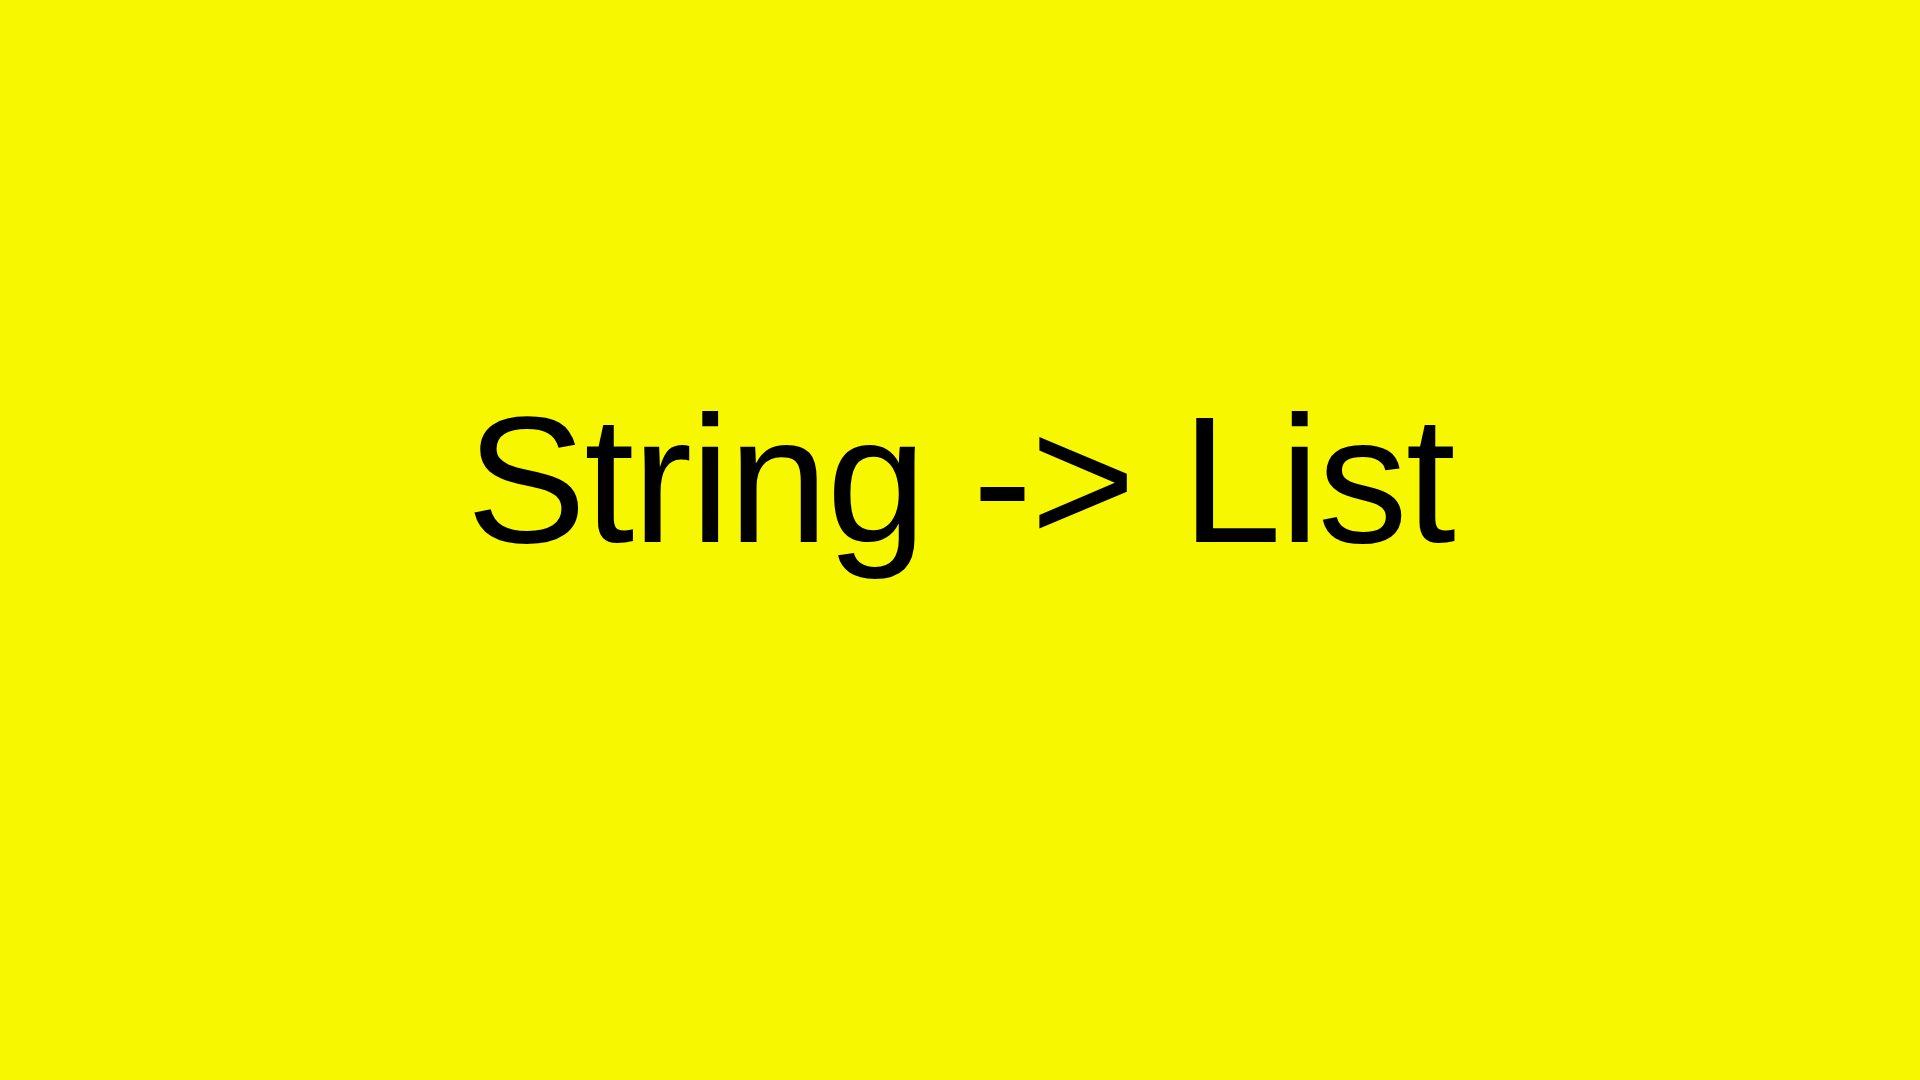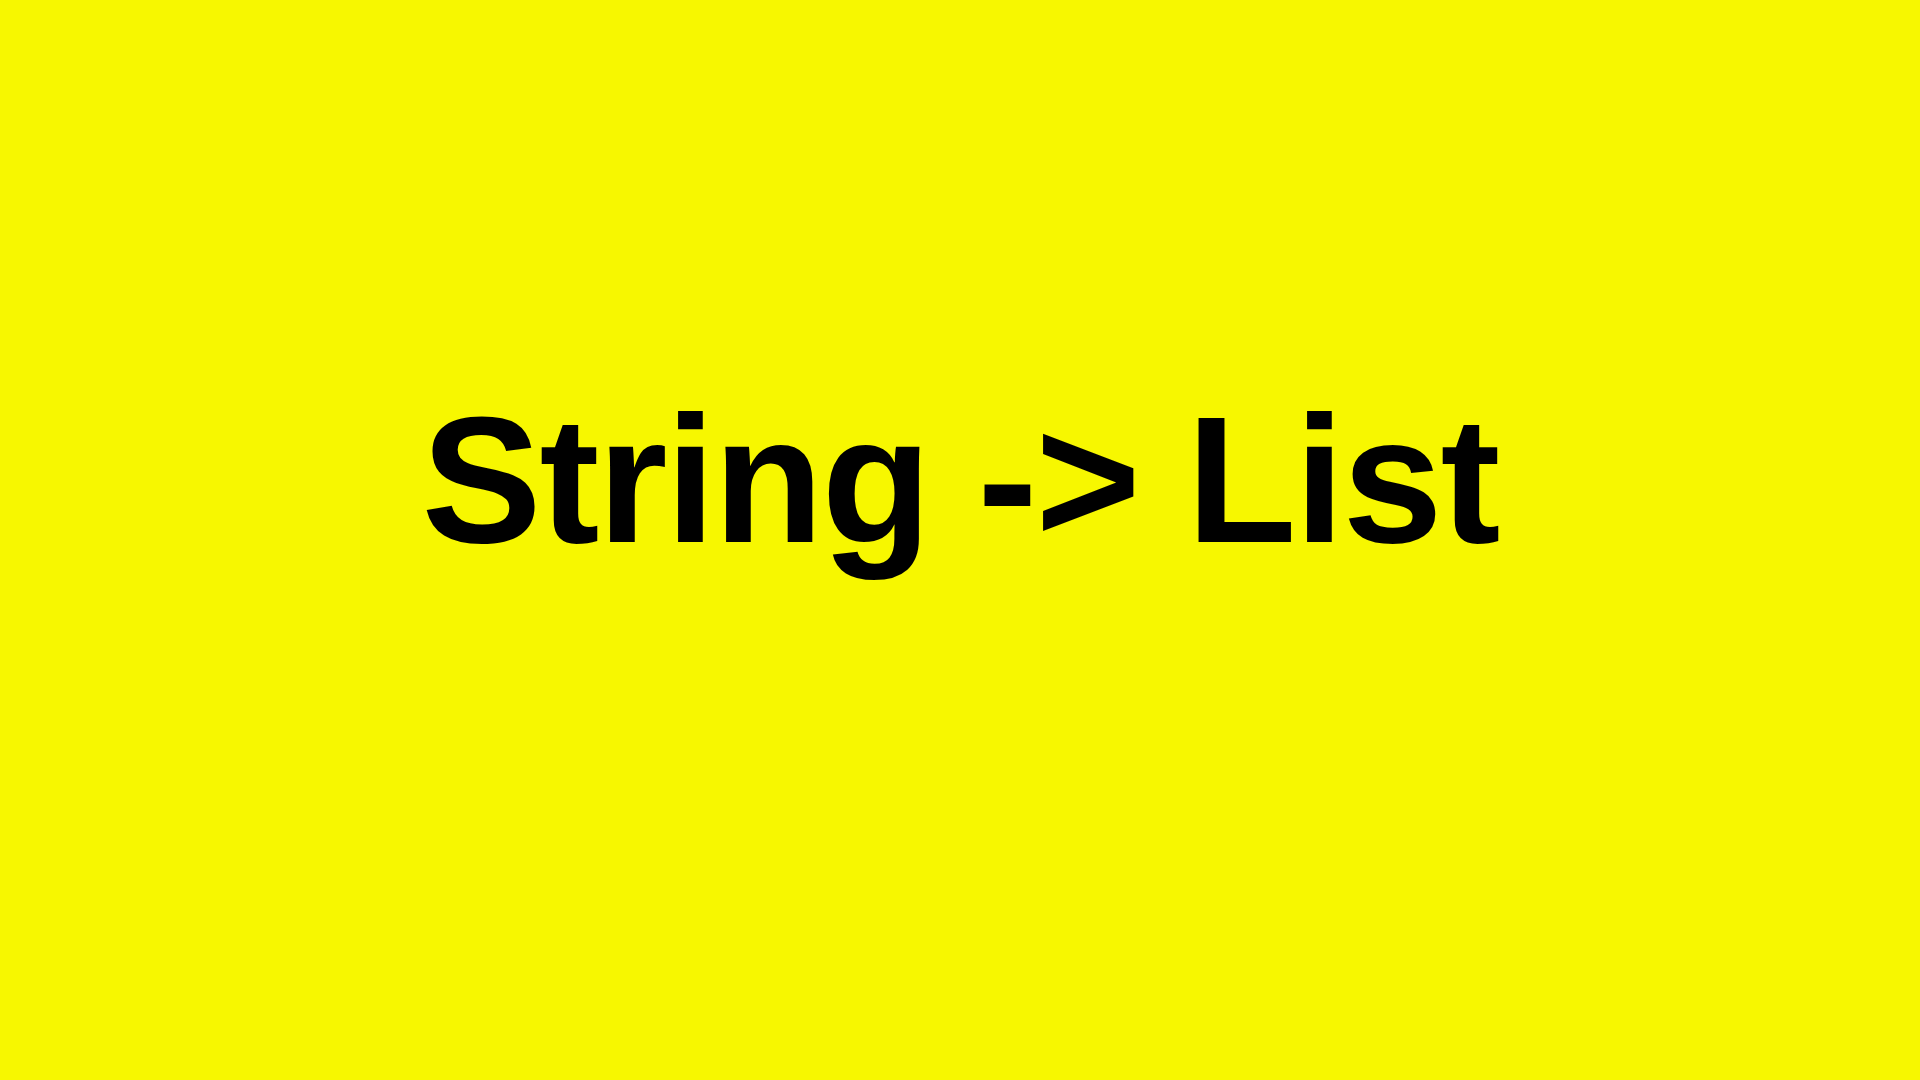--- a/index.html
+++ b/index.html
@@ -15,21 +15,21 @@
     body {
       background-color: #F7F700;
       display: flex;
       align-items: center;
       justify-content: center;
       font-family: Arial, Helvetica, sans-serif;
     }
     .title-text {
       color: #000000;
       font-size: 180px;
-      font-weight: 700;
+      font-weight: 400;
       text-align: center;
       line-height: 1;
       transform: translateY(-60px);
       letter-spacing: -2px;
     }
   </style>
 </head>
 <body>
 
 <div class="title-text">String -&gt; List</div>

